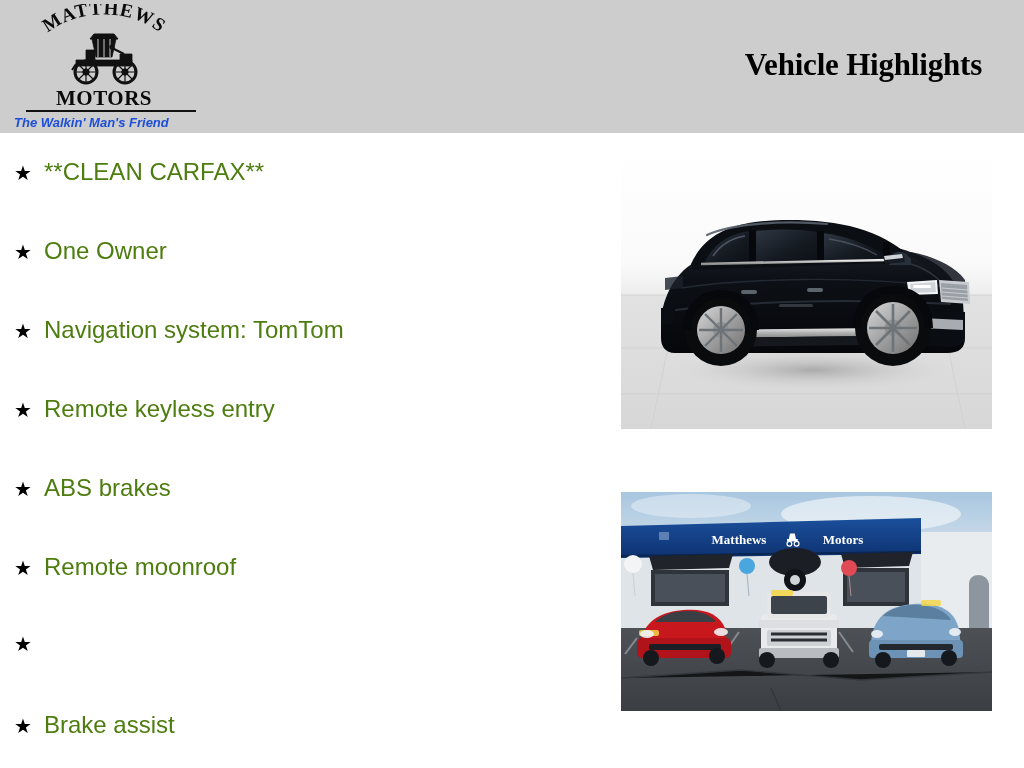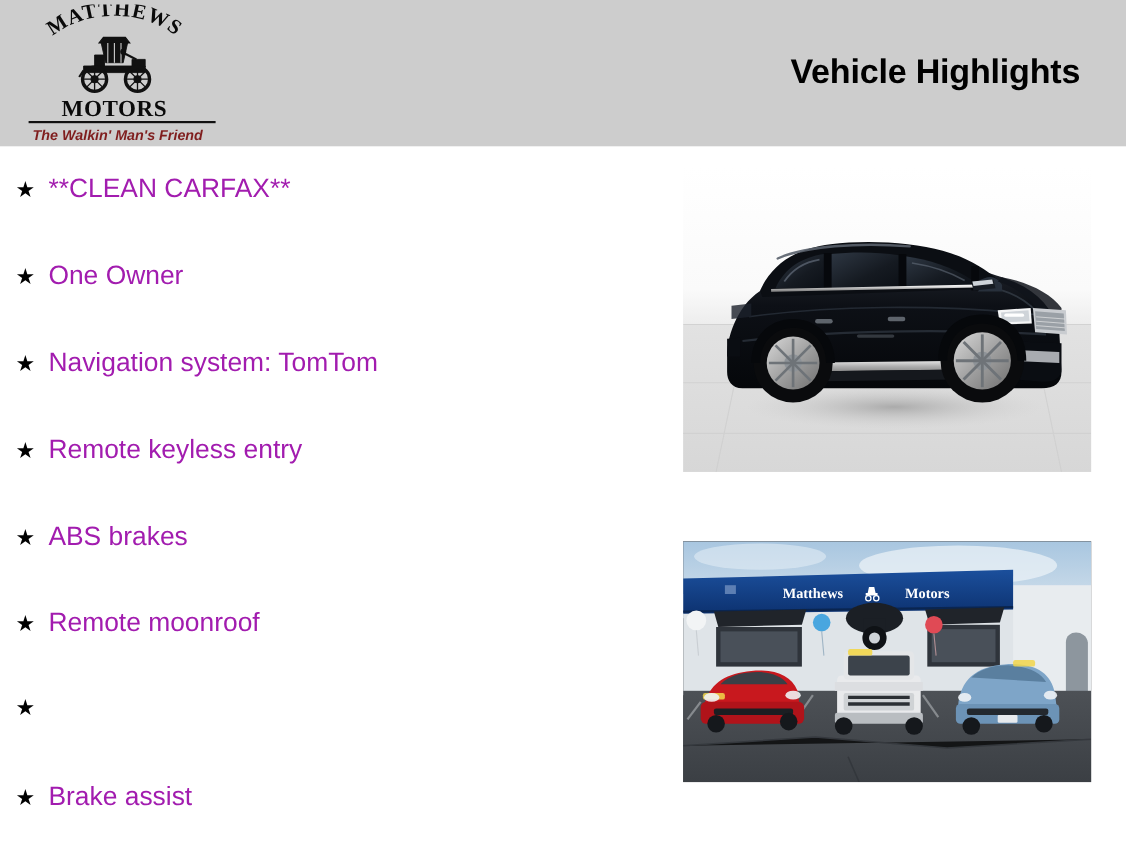--- a/index.html
+++ b/index.html
@@ -69,39 +69,40 @@
     top: 106px;
     width: 170px;
     height: 2px;
     background: #111111;
   }
   .logo-tagline {
     position: absolute;
     left: 0;
     top: 109px;
     width: 186px;
-    text-align: center;
+    text-align: left;
     font-family: "Liberation Sans", sans-serif;
     font-style: italic;
     font-weight: bold;
     font-size: 13px;
-    color: #7f1d1d;
+    color: #1d4ed8;
     line-height: 1.5;
     white-space: nowrap;
   }
 
   .page-title {
     position: absolute;
     right: 42px;
     top: 47px;
     font-size: 31px;
     font-weight: bold;
     color: #000000;
     letter-spacing: -0.2px;
     white-space: nowrap;
+    font-family: Liberation Serif, serif;
   }
 
   
   .highlights {
     position: absolute;
     left: 0;
     top: 133px;
     width: 600px;
     height: 635px;
     list-style: none;
@@ -118,21 +119,21 @@
   .hl-star {
     font-size: 20px;
     line-height: 1;
     color: #000000;
     width: 30px;
     flex: 0 0 30px;
   }
   .hl-text {
     font-size: 24px;
     line-height: 1;
-    color: #a21caf;
+    color: #4d7c0f;
   }
 
   
   .vehicle-photo {
     position: absolute;
     left: 621px;
     top: 152px;
     width: 371px;
     height: 277px;
     overflow: hidden;

